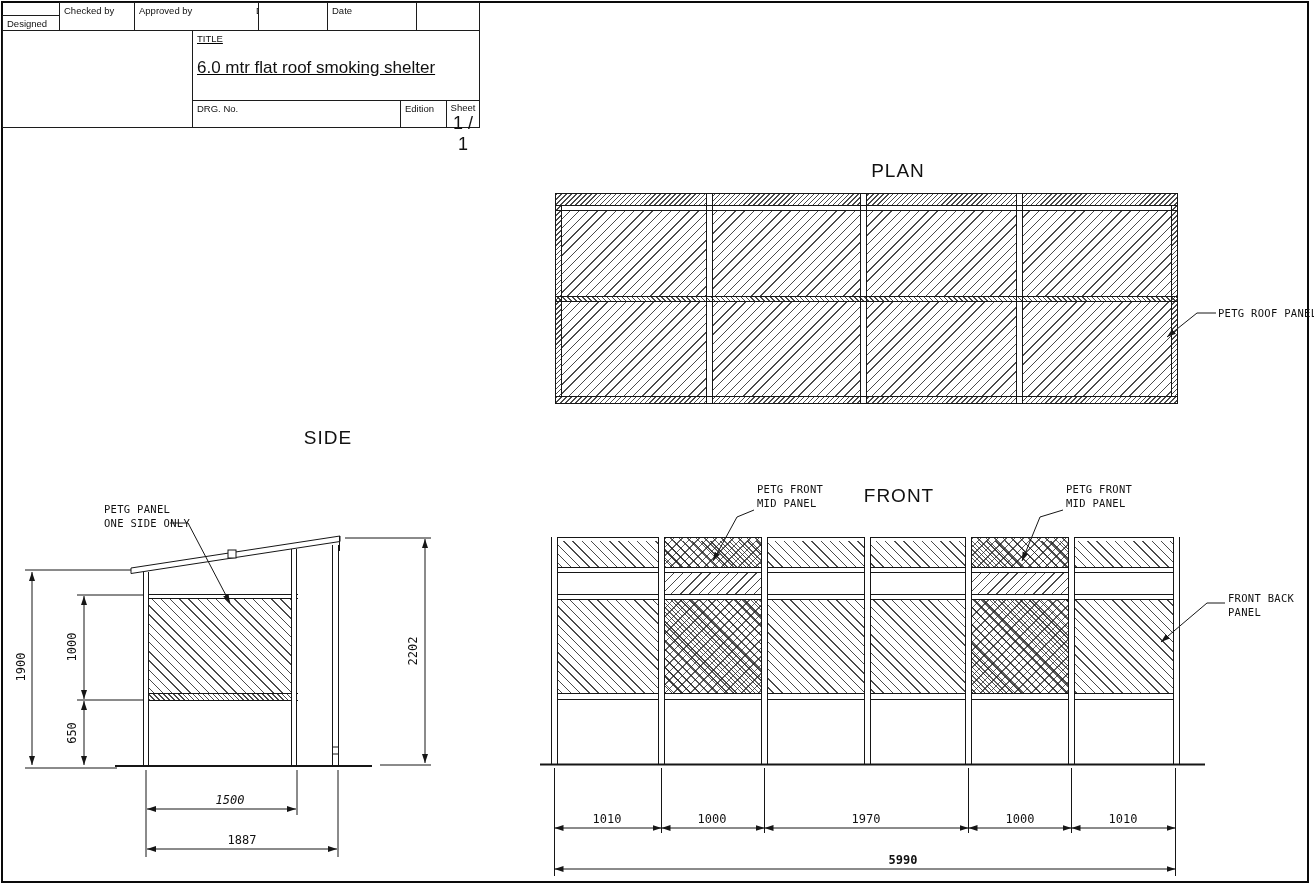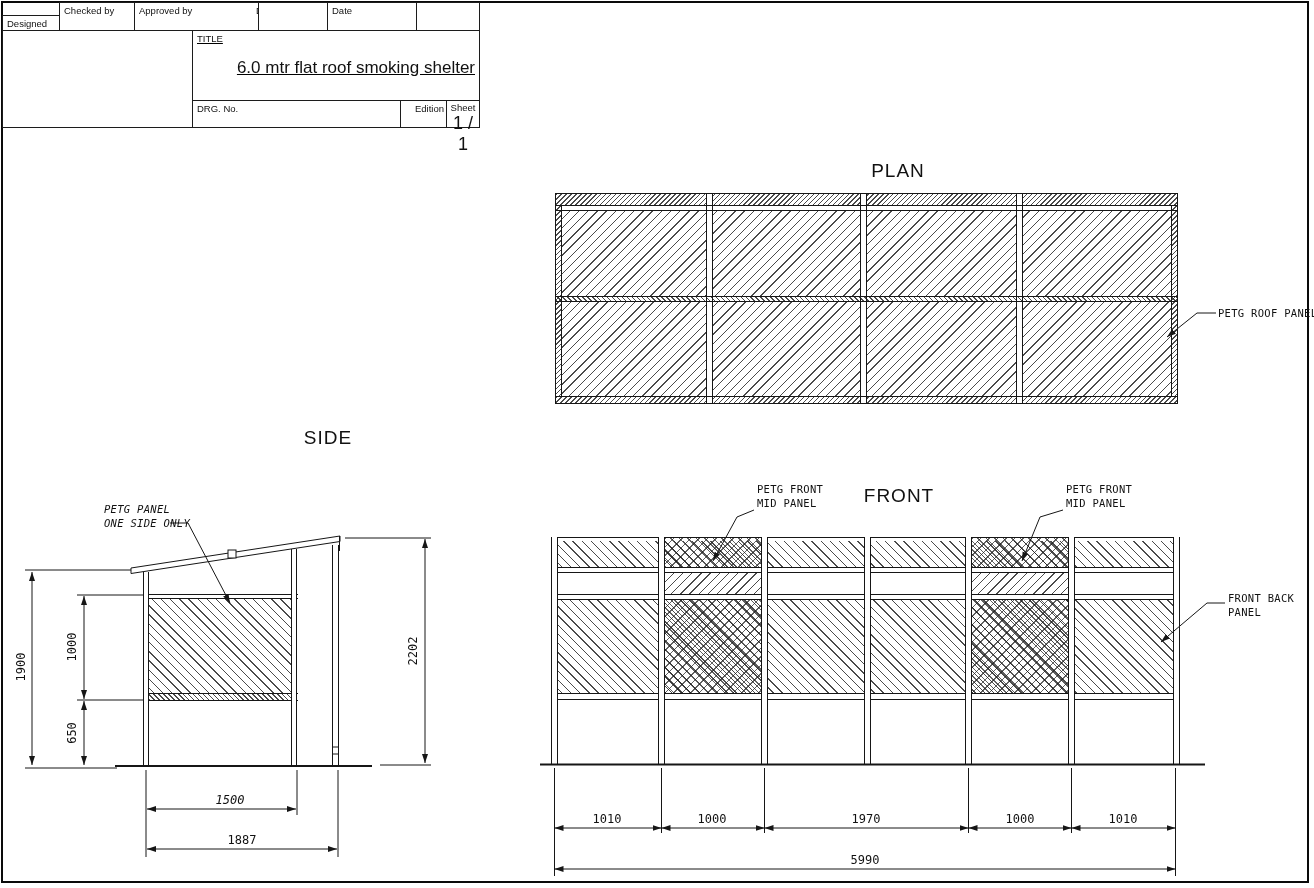--- a/index.html
+++ b/index.html
@@ -49,27 +49,27 @@
     <div class="cell tb" style="left:258px;top:2px;width:70px;height:29px;"></div>
     <div class="cell tb" style="left:327px;top:2px;width:90px;height:29px;">
       <span>Date</span>
     </div>
     <div class="cell tb" style="left:416px;top:2px;width:64px;height:29px;"></div>
 
     <div class="cell" style="left:2px;top:30px;width:191px;height:98px;"></div>
 
     <div class="cell" style="left:192px;top:30px;width:288px;height:91px;text-decoration:underline;">
       <div class="tb">TITLE</div>
-      <div style="font-size:17px;color:#111;text-align:right;margin-top:14px;">6.0 mtr flat roof smoking shelter</div>
+      <div style="font-size:17px;color:#111;text-align:left;margin-top:14px;">6.0 mtr flat roof smoking shelter</div>
     </div>
 
     <div class="cell tb" style="left:192px;top:100px;width:209px;height:28px;">
       <span>DRG. No.</span>
     </div>
-    <div class="cell tb" style="left:400px;top:100px;width:59px;height:28px;text-align:center;">
+    <div class="cell tb" style="left:400px;top:100px;width:59px;height:28px;text-align:left;">
       <span>Edition</span>
     </div>
     <div class="cell tb" style="left:446px;top:100px;width:34px;height:28px;text-align:center;padding:1px 0;">
       <div>Sheet</div>
       <div style="font-size:18px;">1 / 1</div>
     </div>
   </div>
 
   <div>
     <div class="a vtitle" style="left:898px;top:160px;">PLAN</div>
@@ -107,21 +107,21 @@
     <div class="a lh" style="left:143px;top:598px;width:155px;"></div>
     <div class="a hA" style="left:144px;top:599px;width:153px;height:94px;"></div>
     <div class="a lh" style="left:143px;top:693px;width:155px;"></div>
     <div class="a hAf" style="left:144px;top:694px;width:153px;height:6px;"></div>
     <div class="a lh" style="left:143px;top:700px;width:155px;"></div>
 
     <div class="a post" style="left:143px;top:572px;width:6px;height:194px;"></div>
     <div class="a post" style="left:291px;top:549px;width:6px;height:217px;"></div>
     <div class="a post" style="left:332px;top:545px;width:7px;height:221px;"></div>
 
-    <div class="a cad" style="left:104px;top:502px;font-style:italic;">
+    <div class="a cad" style="left:104px;top:502px;">
       <div>PETG PANEL</div>
       <div>ONE SIDE ONLY</div>
     </div>
 
     <div class="a dim dimv" style="left:21px;top:667px;">1900</div>
     <div class="a dim dimv" style="left:72px;top:647px;">1000</div>
     <div class="a dim dimv" style="left:72px;top:733px;">650</div>
     <div class="a dim dimv" style="left:413px;top:651px;">2202</div>
     <div class="a dim dimh" style="left:230px;top:807px;font-style:italic;">1500</div>
     <div class="a dim dimh" style="left:242px;top:847px;">1887</div>
@@ -169,21 +169,21 @@
     <div class="a cad" style="left:1228px;top:591px;">
       <div>FRONT BACK</div>
       <div>PANEL</div>
     </div>
 
     <div class="a dim dimh" style="left:607px;top:826px;">1010</div>
     <div class="a dim dimh" style="left:712px;top:826px;">1000</div>
     <div class="a dim dimh" style="left:866px;top:826px;">1970</div>
     <div class="a dim dimh" style="left:1020px;top:826px;">1000</div>
     <div class="a dim dimh" style="left:1123px;top:826px;">1010</div>
-    <div class="a dim dimh" style="left:865px;top:867px;">5990</div>
+    <div class="a dim dimh" style="left:903px;top:867px;font-weight:bold;">5990</div>
   </div>
 
   <svg class="overlay" width="1314" height="888" viewBox="0 0 1314 888">
     <defs>
       <marker id="ah" markerWidth="10" markerHeight="8" refX="9" refY="3.5" orient="auto-start-reverse" markerUnits="userSpaceOnUse">
         <path d="M0,0.5 L9,3.5 L0,6.5 Z" fill="#161616"></path>
       </marker>
     </defs>
     <g stroke="#161616" stroke-width="1" fill="none">
 

